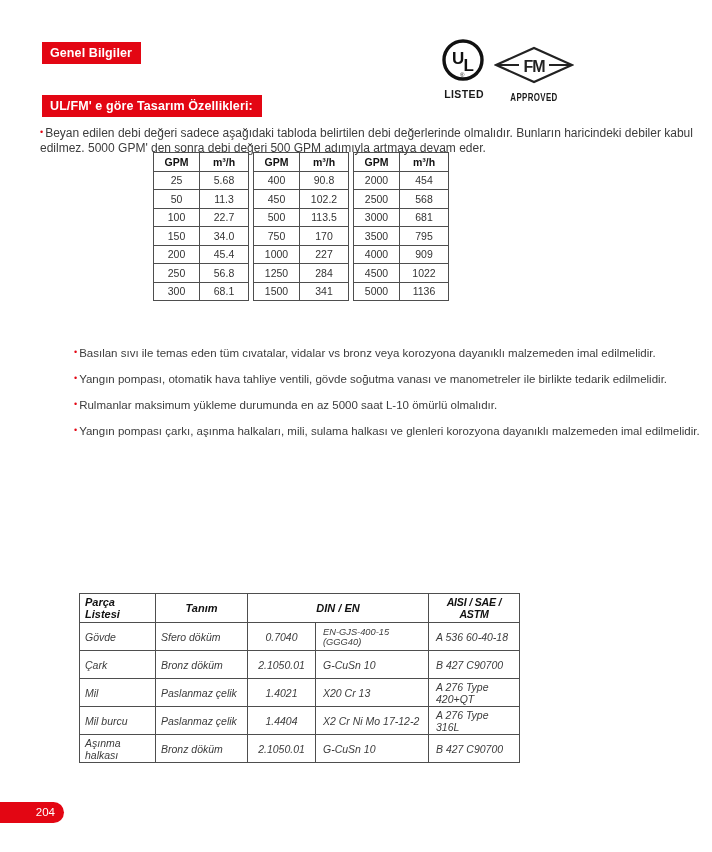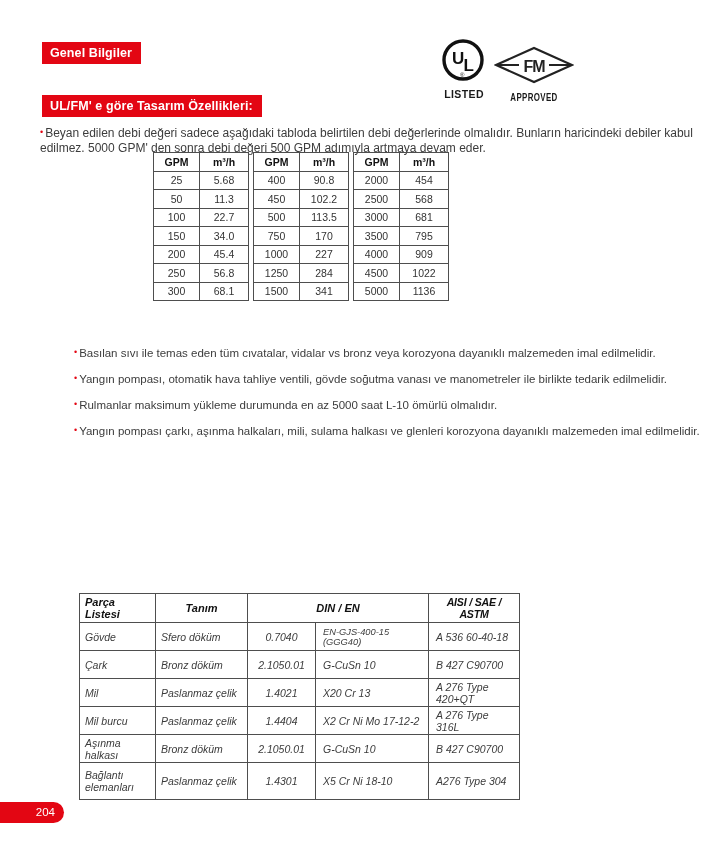--- a/index.html
+++ b/index.html
@@ -251,25 +251,18 @@
     <td class="al pad">X2 Cr Ni Mo 17-12-2</td>
     <td class="al pad">A 276 Type 316L</td>
   </tr>
   <tr>
     <td class="al">Aşınma halkası</td>
     <td class="al">Bronz döküm</td>
     <td class="ac">2.1050.01</td>
     <td class="al pad">G-CuSn 10</td>
     <td class="al pad">B 427 C90700</td>
   </tr>
-  <tr class="tall">
-    <td class="al">Bağlantı elemanları</td>
-    <td class="al">Paslanmaz çelik</td>
-    <td class="ac">1.4301</td>
-    <td class="al pad">X5 Cr Ni 18-10</td>
-    <td class="al pad">A276 Type 304</td>
-  </tr>
 </tbody>
   </table>
 
 <div id="page-badge">
   <span>204</span>
 </div>
 
 </body></html>

